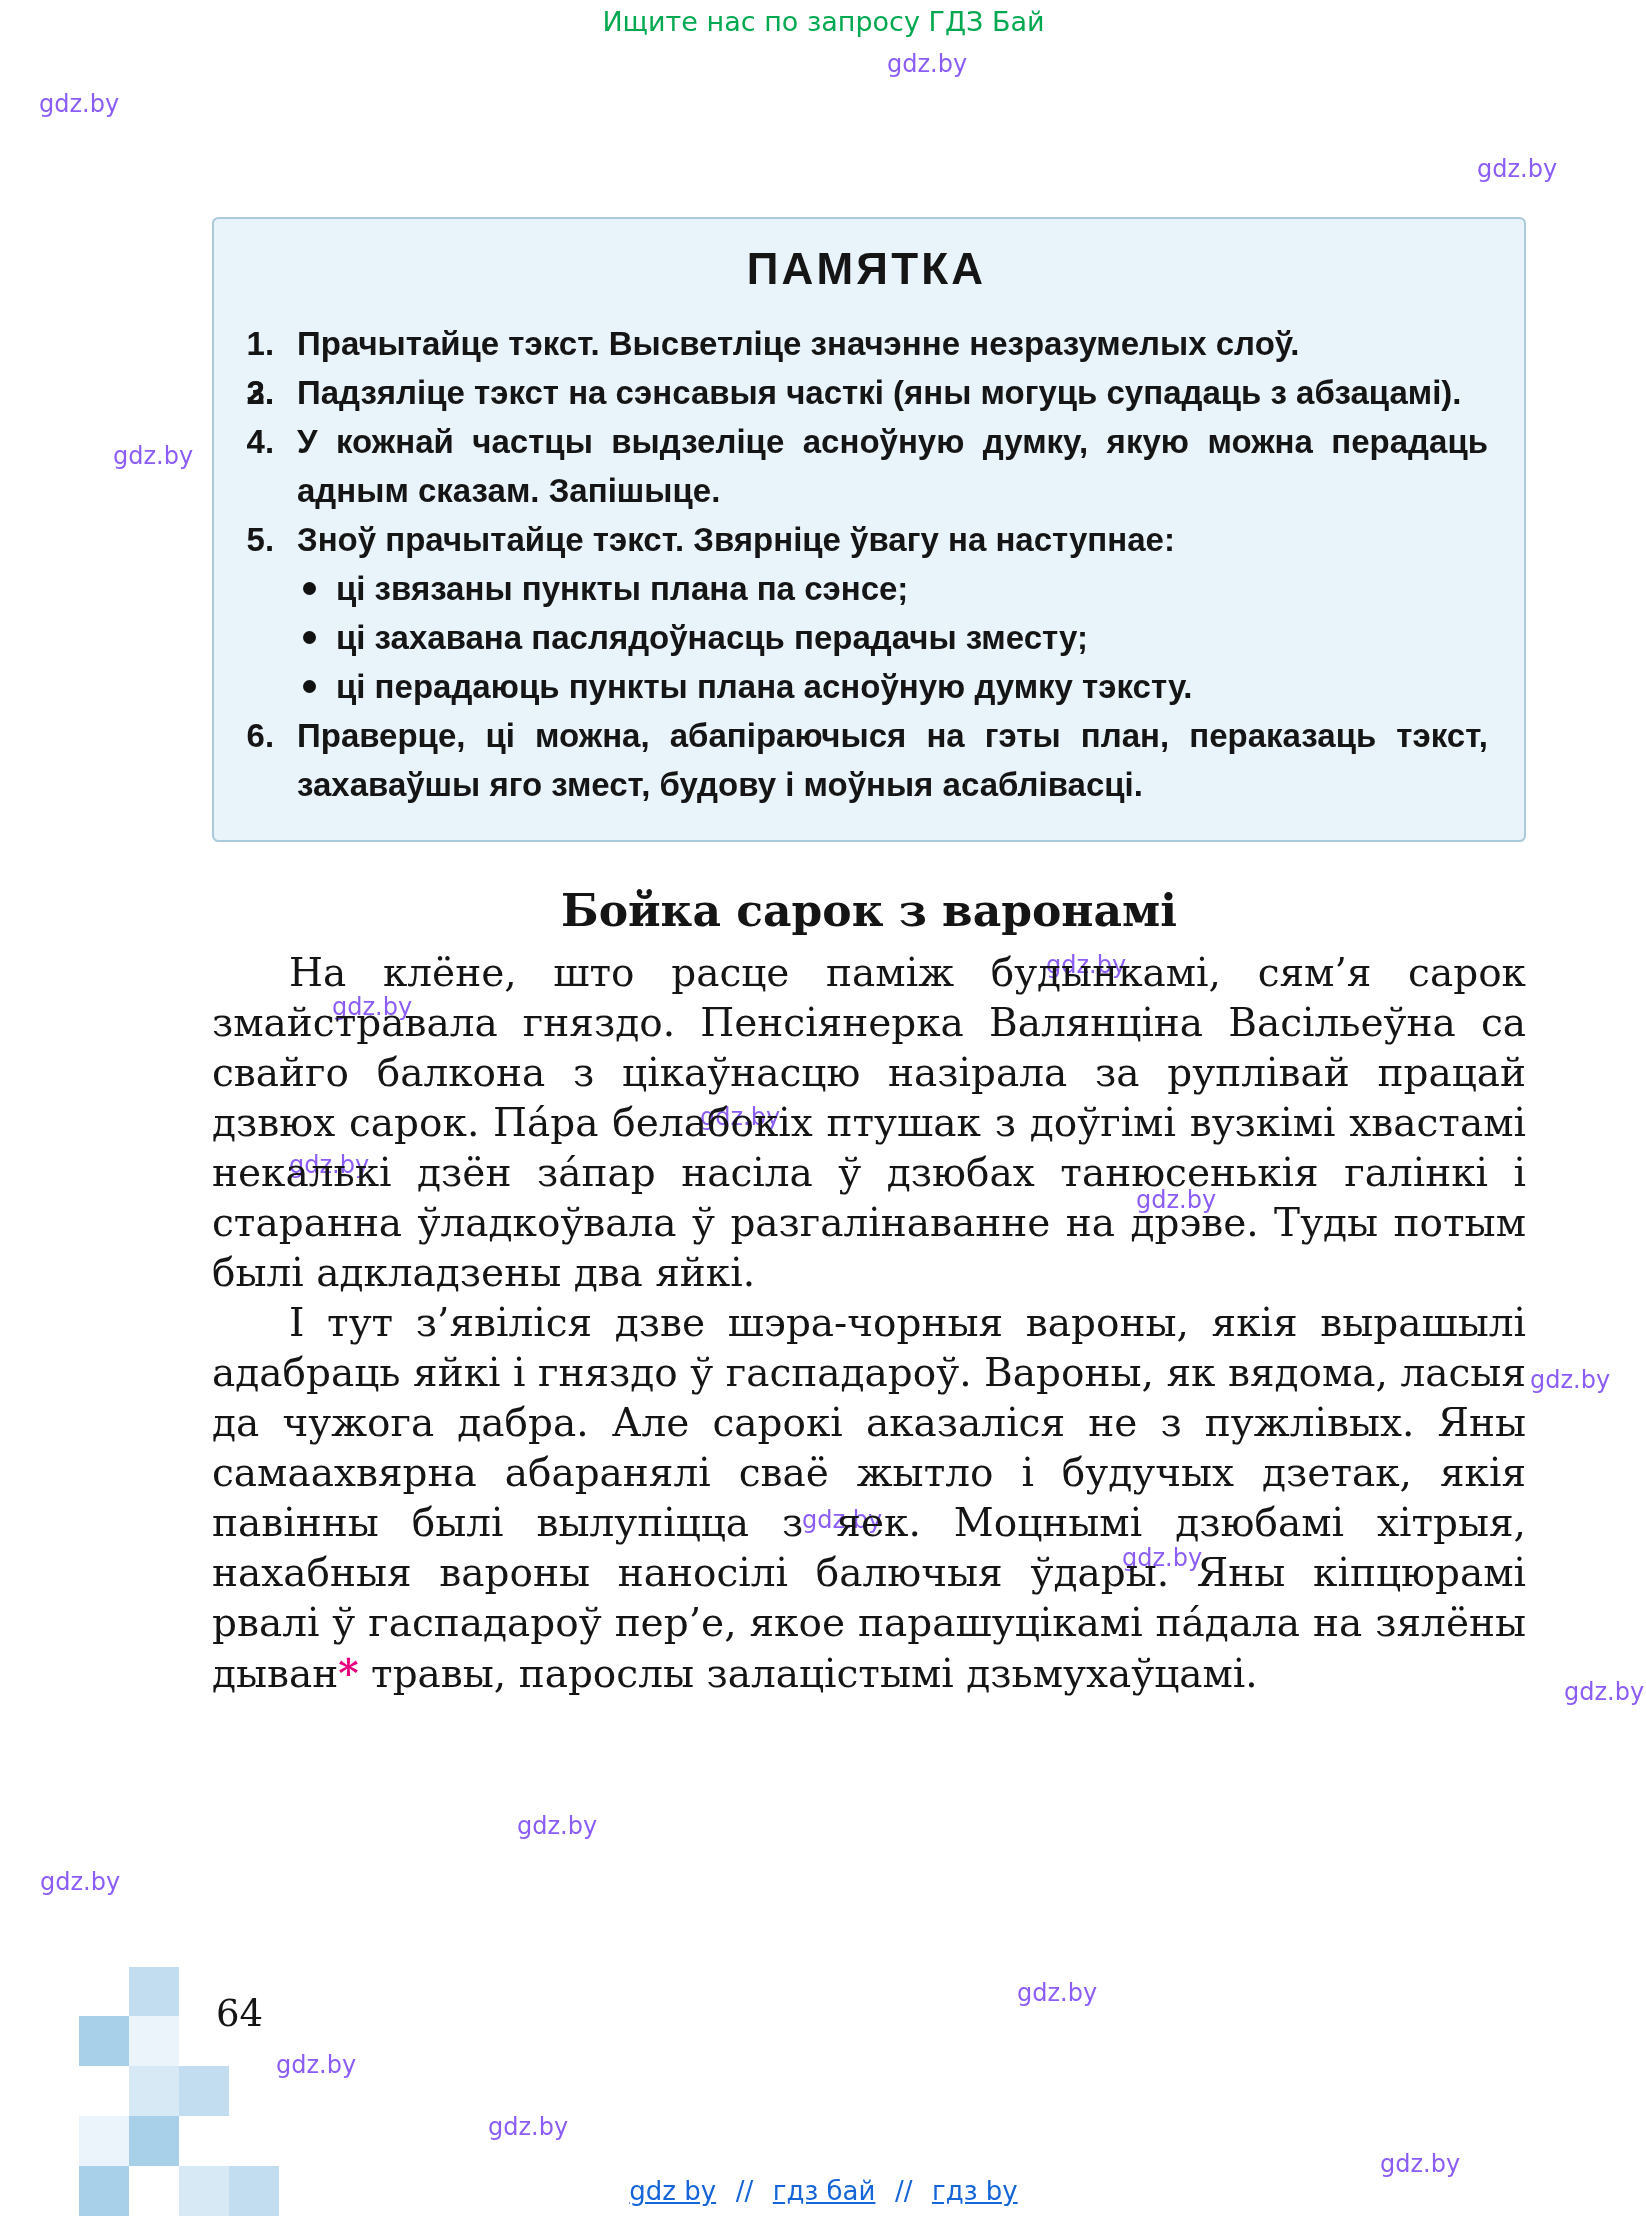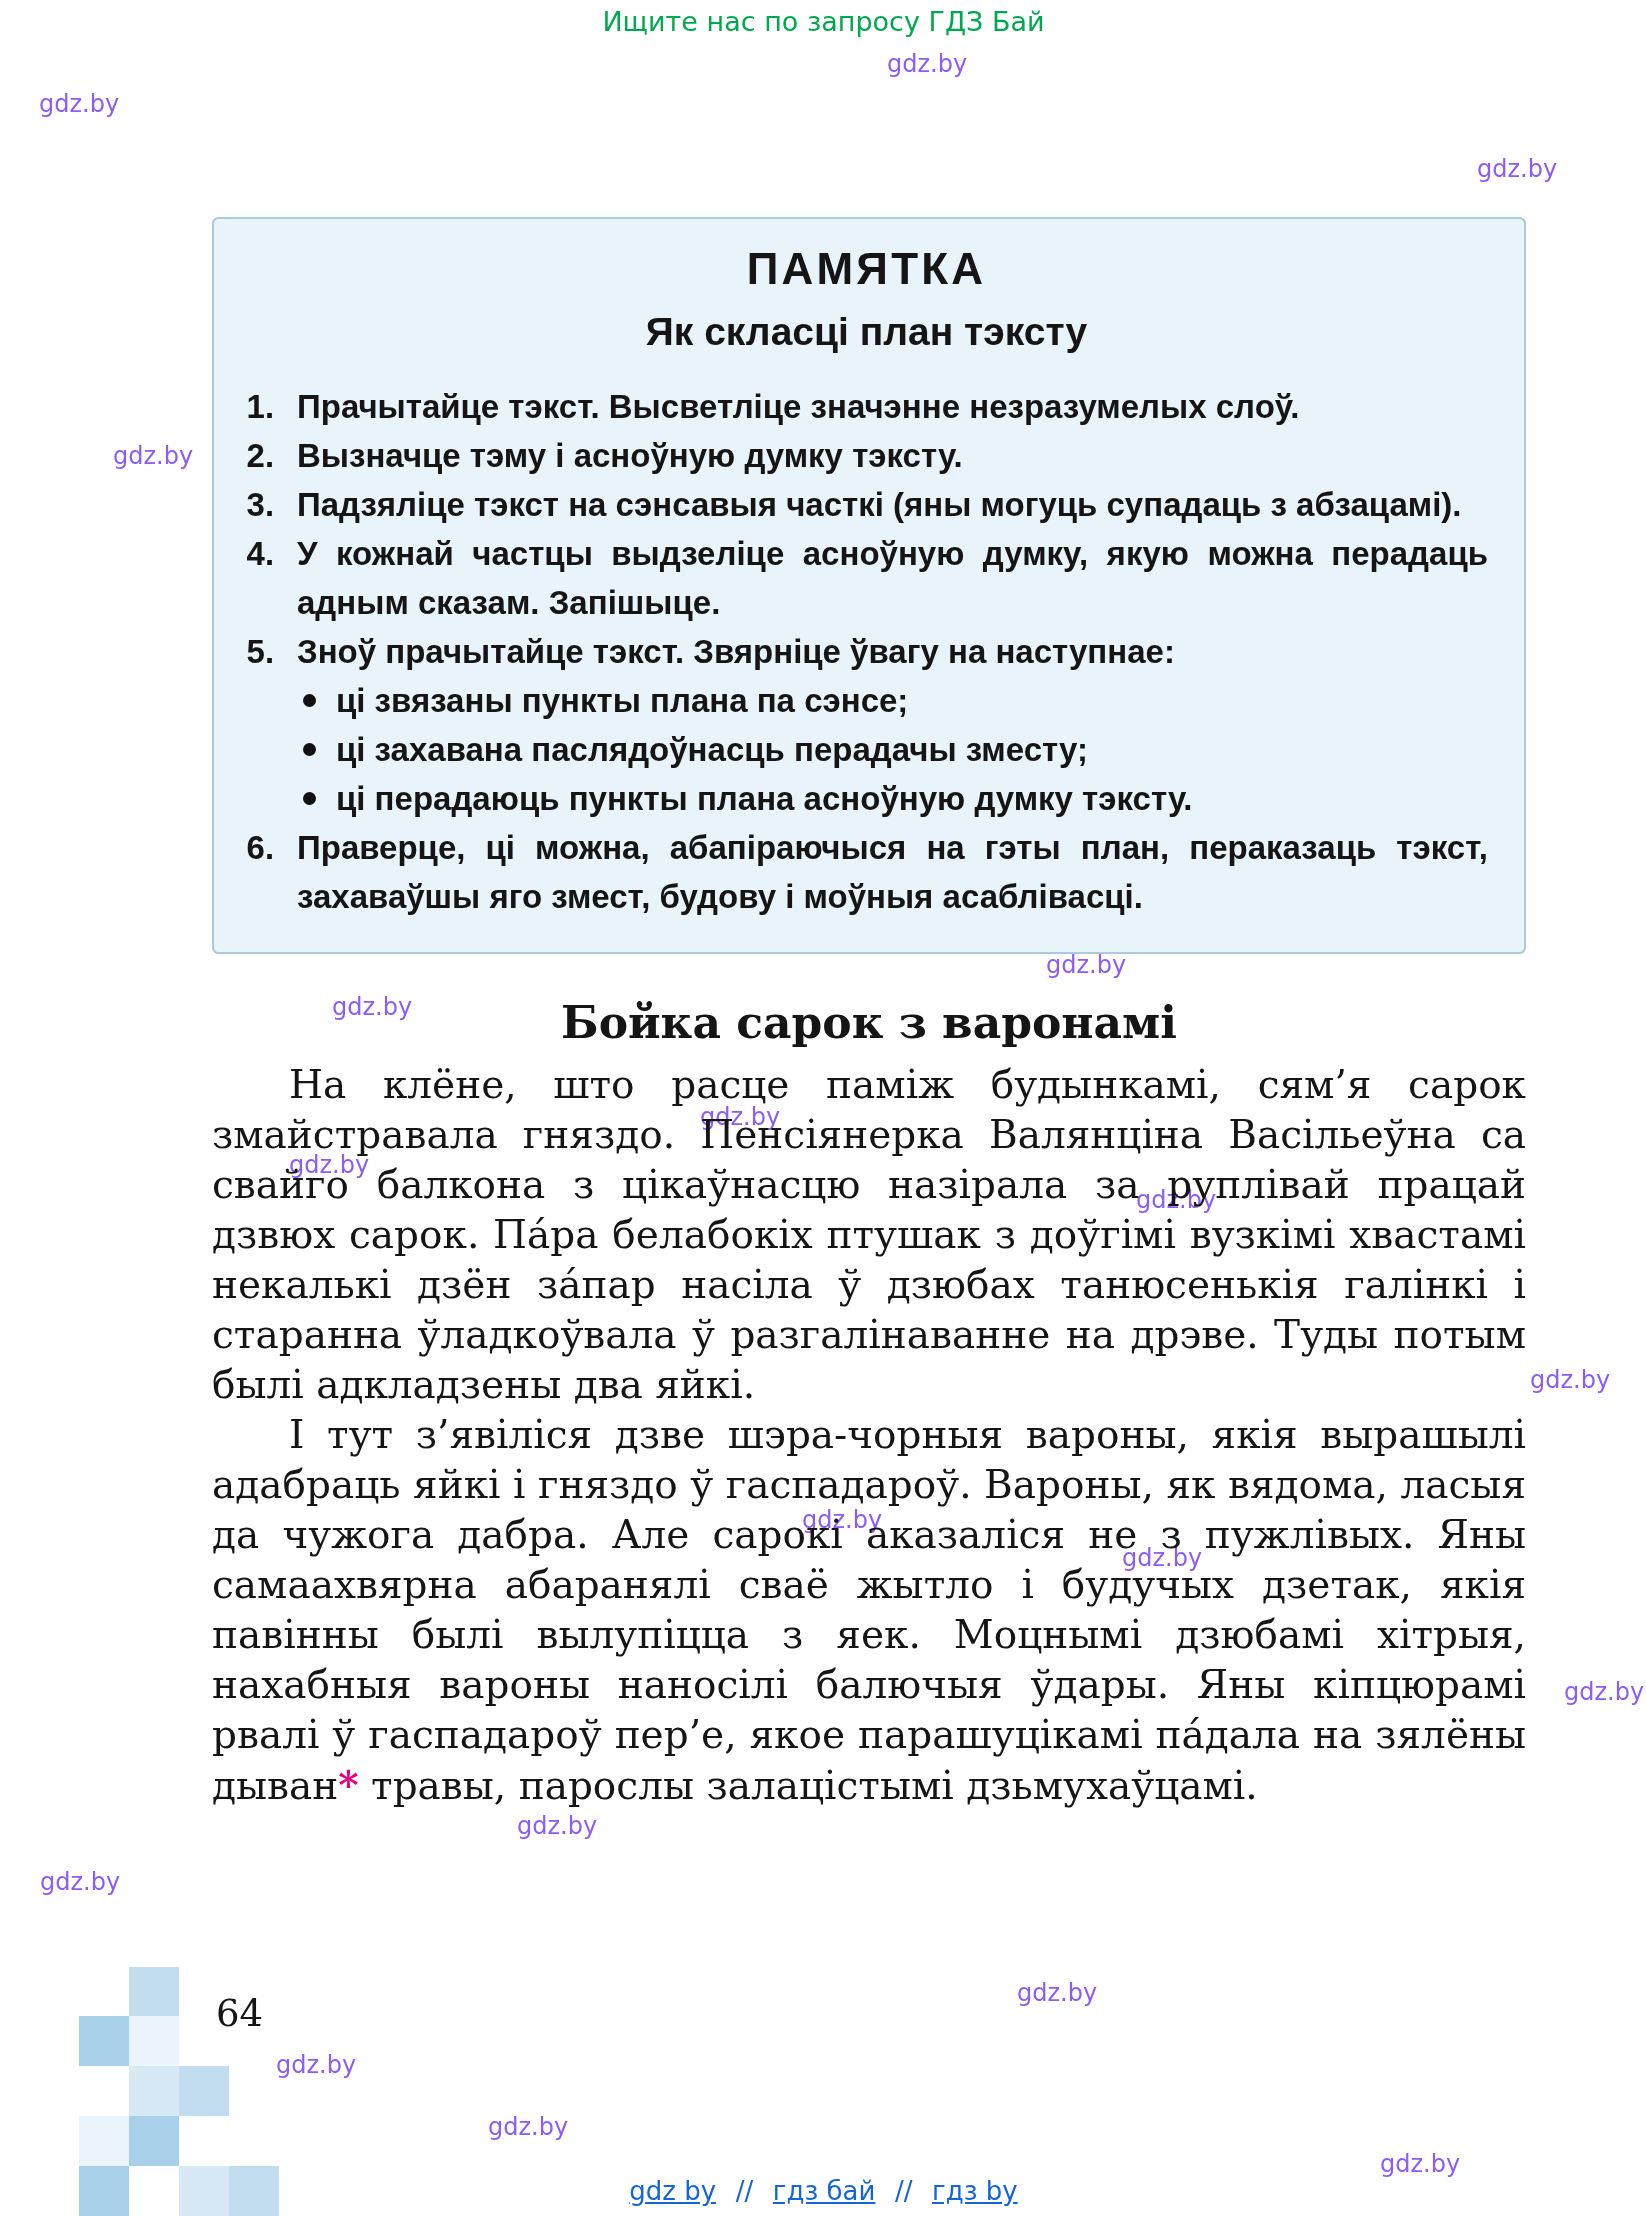--- a/index.html
+++ b/index.html
@@ -117,30 +117,28 @@
   <span class="wm" style="left:40px;top:1868px">gdz.by</span>
   <span class="wm" style="left:1017px;top:1979px">gdz.by</span>
   <span class="wm" style="left:276px;top:2051px">gdz.by</span>
   <span class="wm" style="left:488px;top:2113px">gdz.by</span>
   <span class="wm" style="left:1380px;top:2150px">gdz.by</span>
 
   <div class="content">
 
     <div class="memo-box">
       <div class="memo-title">ПАМЯТКА</div>
-      <div class="memo-subtitle">Як скласці план тэксту</div>
 
       <div class="memo-list">
         <div class="memo-item">
           <span class="num">1.</span>
           <span>Прачытайце тэкст. Высветліце значэнне незразумелых слоў.</span>
         </div>
         <div class="memo-item">
           <span class="num">2.</span>
-          <span>Вызначце тэму і асноўную думку тэксту.</span>
         </div>
         <div class="memo-item">
           <span class="num">3.</span>
           <span>Падзяліце тэкст на сэнсавыя часткі (яны могуць супадаць з абзацамі).</span>
         </div>
         <div class="memo-item">
           <span class="num">4.</span>
           <span>У кожнай частцы выдзеліце асноўную думку, якую можна перадаць адным сказам. Запішыце.</span>
         </div>
         <div class="memo-item">

